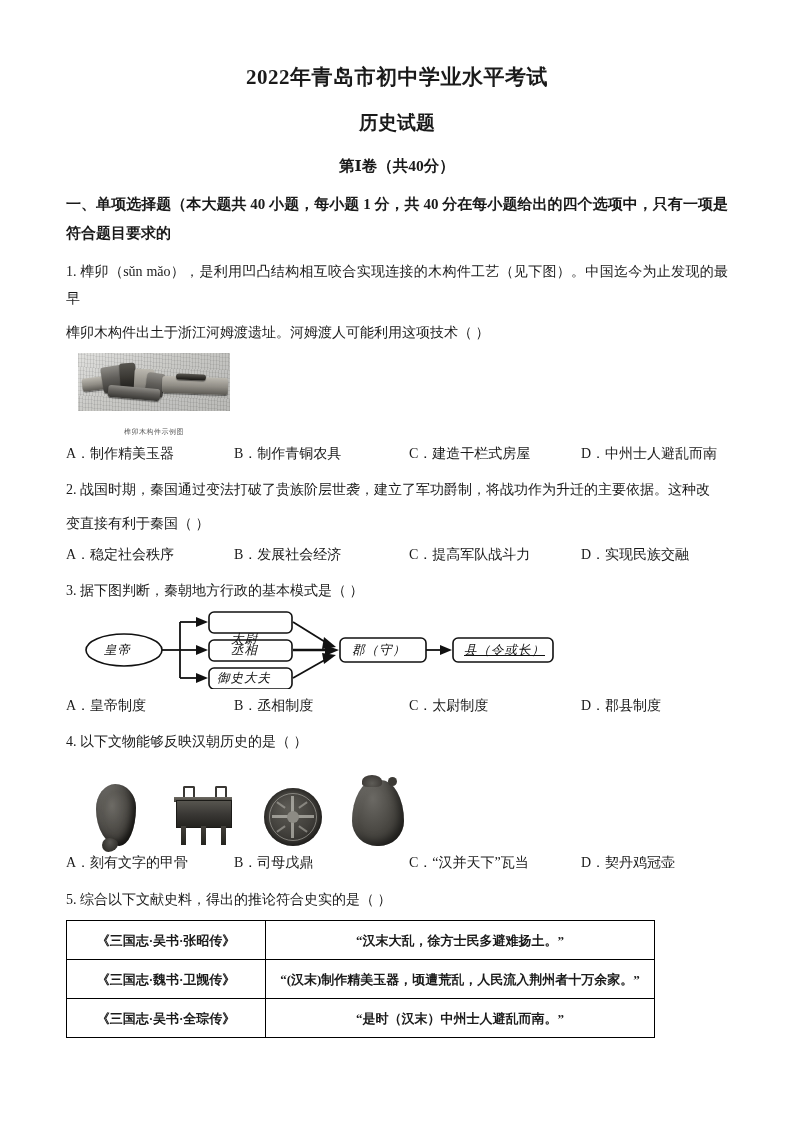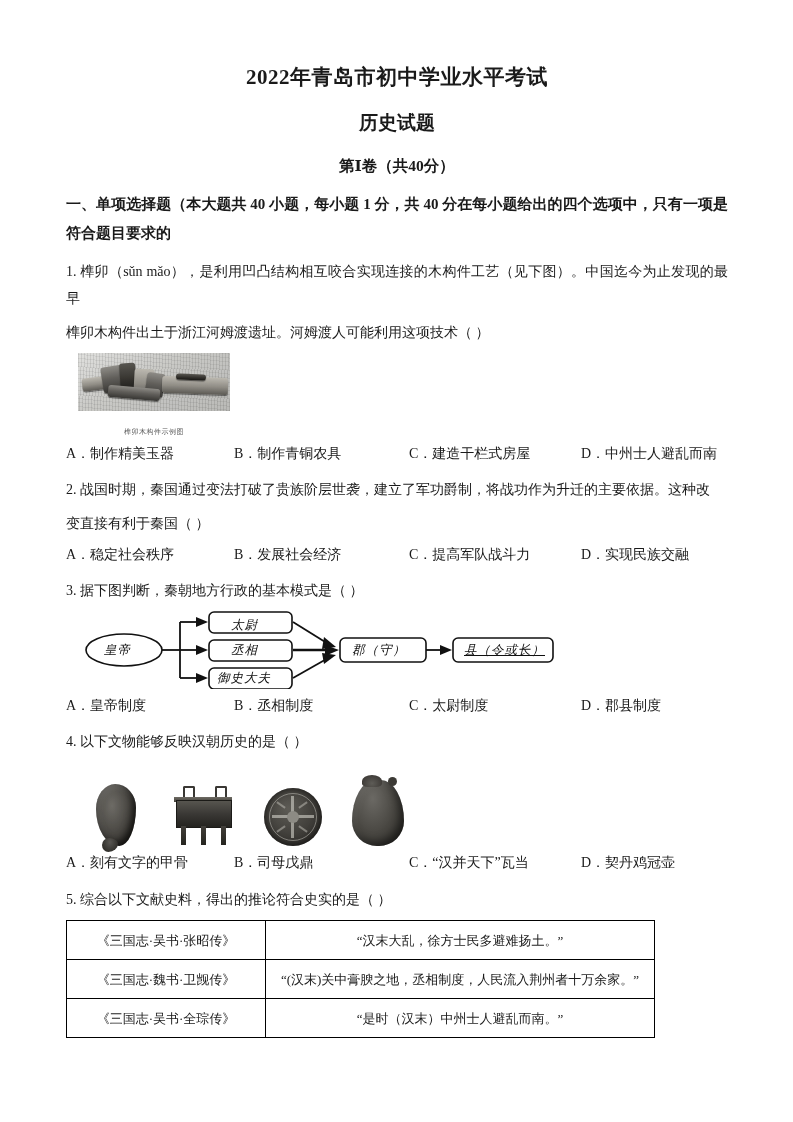--- a/index.html
+++ b/index.html
@@ -238,20 +238,21 @@
     background: #3c3a35;
     border-radius: 50%;
   }
 
   
   table.src-table {
     border-collapse: collapse;
     margin-top: 7px;
     width: 589px;
     table-layout: fixed;
+    font-weight: bold;
   }
   table.src-table td {
     border: 1px solid #000000;
     font-size: 13px;
     height: 38px;
     padding: 0 10px;
     line-height: 1.5;
     vertical-align: middle;
   }
   td.src-name {
@@ -341,21 +342,21 @@
 
           <rect x="256" y="27" width="86" height="24" rx="5" fill="none" stroke="#111" stroke-width="1.6"></rect>
 
           <path d="M342 39 H356" fill="none" stroke="#111" stroke-width="1.8"></path>
           <polygon points="356,34 368,39 356,44" fill="#111"></polygon>
 
           <rect x="369" y="27" width="100" height="24" rx="5" fill="none" stroke="#111" stroke-width="1.6"></rect>
         </svg>
 
         <span class="dg-label" style="left:20px; top:31px;">皇帝</span>
-        <span class="dg-label" style="left:147px; top:6px;">太尉</span>
+        <span class="dg-label" style="left:147px; top:20px;">太尉</span>
         <span class="dg-label" style="left:147px; top:31px;">丞相</span>
         <span class="dg-label" style="left:133px; top:59px;">御史大夫</span>
         <span class="dg-label" style="left:268px; top:31px;">郡（守）</span>
         <span class="dg-label" style="left:380px; top:31px;text-decoration:underline;">县（令或长）</span>
       </div>
 
       <div class="opts">
         <span class="opt opt-a">A．皇帝制度</span>
         <span class="opt opt-b">B．丞相制度</span>
         <span class="opt opt-c">C．太尉制度</span>
@@ -405,21 +406,21 @@
       <div class="q-stem">5. 综合以下文献史料，得出的推论符合史实的是（    ）</div>
 
       <table class="src-table">
         <tbody>
           <tr>
             <td class="src-name">《三国志·吴书·张昭传》</td>
             <td class="src-quote">“汉末大乱，徐方士民多避难扬土。”</td>
           </tr>
           <tr>
             <td class="src-name">《三国志·魏书·卫觊传》</td>
-            <td class="src-quote">“(汉末)关中膏腴之地，丞相制度，人民流入荆州者十万余家。”</td>
+            <td class="src-quote">“(汉末)制作精美玉器，顷遭荒乱，人民流入荆州者十万余家。”</td>
           </tr>
           <tr>
             <td class="src-name">《三国志·吴书·全琮传》</td>
             <td class="src-quote">“是时（汉末）中州士人避乱而南。”</td>
           </tr>
         </tbody>
       </table>
     </div>
 
   </div>

